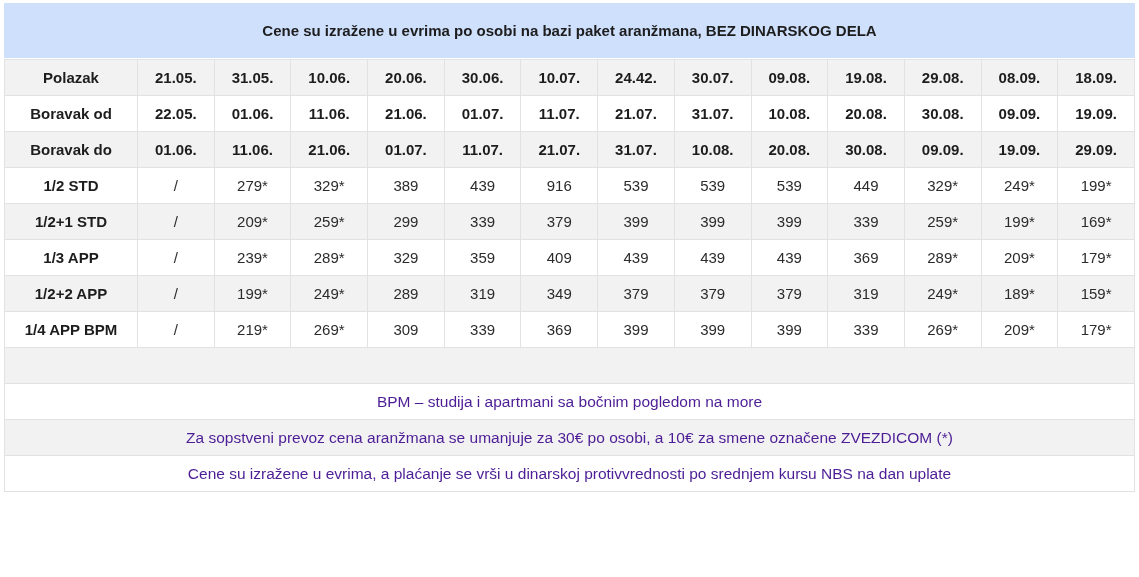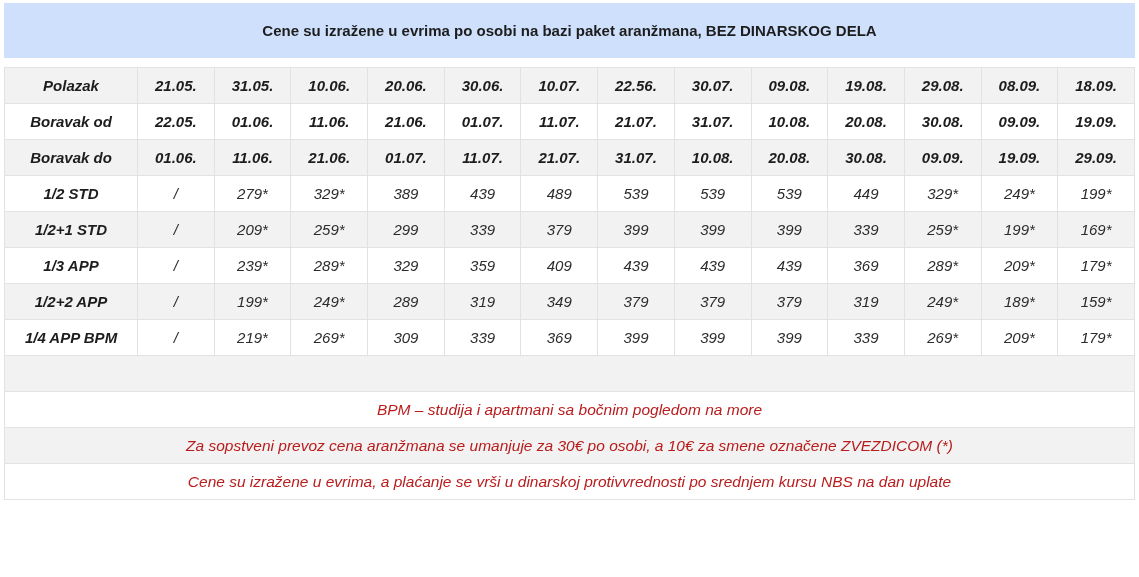--- a/index.html
+++ b/index.html
@@ -16,33 +16,33 @@
     font-family:"Liberation Sans", sans-serif;
   }
   .page{padding:3px 4px 1px 4px;}
   .title-bar{
     background:var(--header-bg);
     height:55px;
     display:flex;flex-direction:column;justify-content:center;align-items:center;
     text-align:center;font-weight:bold;font-size:15px;line-height:1.55;
   }
   table.price-table{
-    border-collapse:collapse;width:100%;table-layout:fixed;margin-top:9px;font-style:italic;
+    border-collapse:collapse;width:100%;table-layout:fixed;margin-top:1px;
   }
   td{
     border:1px solid var(--border);
     height:36px;padding:0;
     text-align:center;vertical-align:middle;
     font-size:15px;background:#ffffff;
   }
   tr:nth-child(odd) td{background:var(--alt-bg);}
   .label-cell{font-weight:bold;}
   .date-cell{font-weight:bold;text-align:center;}
   .price-cell{font-weight:normal;color:#2b2b2b;}
-  .note-cell{font-size:15.5px;color:#b91c1c;font-weight:normal;}
+  .note-cell{font-size:15.5px;color:#4c1d95;font-weight:normal;}
   .spacer-cell{height:36px;}
 </style>
 </head>
 <body>
 
 <div class="page">
   <div class="title-bar">
     <div>Cene su izražene u evrima po osobi na bazi paket aranžmana, BEZ DINARSKOG DELA</div>
   </div>
   <table class="price-table">
@@ -64,21 +64,21 @@
       </colgroup>
     <tbody>
         <tr class="date-row">
           <td class="label-cell">Polazak</td>
           <td class="date-cell">21.05.</td>
           <td class="date-cell">31.05.</td>
           <td class="date-cell">10.06.</td>
           <td class="date-cell">20.06.</td>
           <td class="date-cell">30.06.</td>
           <td class="date-cell">10.07.</td>
-          <td class="date-cell">22.56.</td>
+          <td class="date-cell">24.42.</td>
           <td class="date-cell">30.07.</td>
           <td class="date-cell">09.08.</td>
           <td class="date-cell">19.08.</td>
           <td class="date-cell">29.08.</td>
           <td class="date-cell">08.09.</td>
           <td class="date-cell">18.09.</td>
         </tr>
         <tr class="date-row">
           <td class="label-cell">Boravak od</td>
           <td class="date-cell">22.05.</td>
@@ -111,21 +111,21 @@
           <td class="date-cell">19.09.</td>
           <td class="date-cell">29.09.</td>
         </tr>
         <tr class="price-row">
           <td class="label-cell">1/2 STD</td>
           <td class="price-cell">/</td>
           <td class="price-cell">279*</td>
           <td class="price-cell">329*</td>
           <td class="price-cell">389</td>
           <td class="price-cell">439</td>
-          <td class="price-cell">489</td>
+          <td class="price-cell">916</td>
           <td class="price-cell">539</td>
           <td class="price-cell">539</td>
           <td class="price-cell">539</td>
           <td class="price-cell">449</td>
           <td class="price-cell">329*</td>
           <td class="price-cell">249*</td>
           <td class="price-cell">199*</td>
         </tr>
         <tr class="price-row">
           <td class="label-cell">1/2+1 STD</td>

